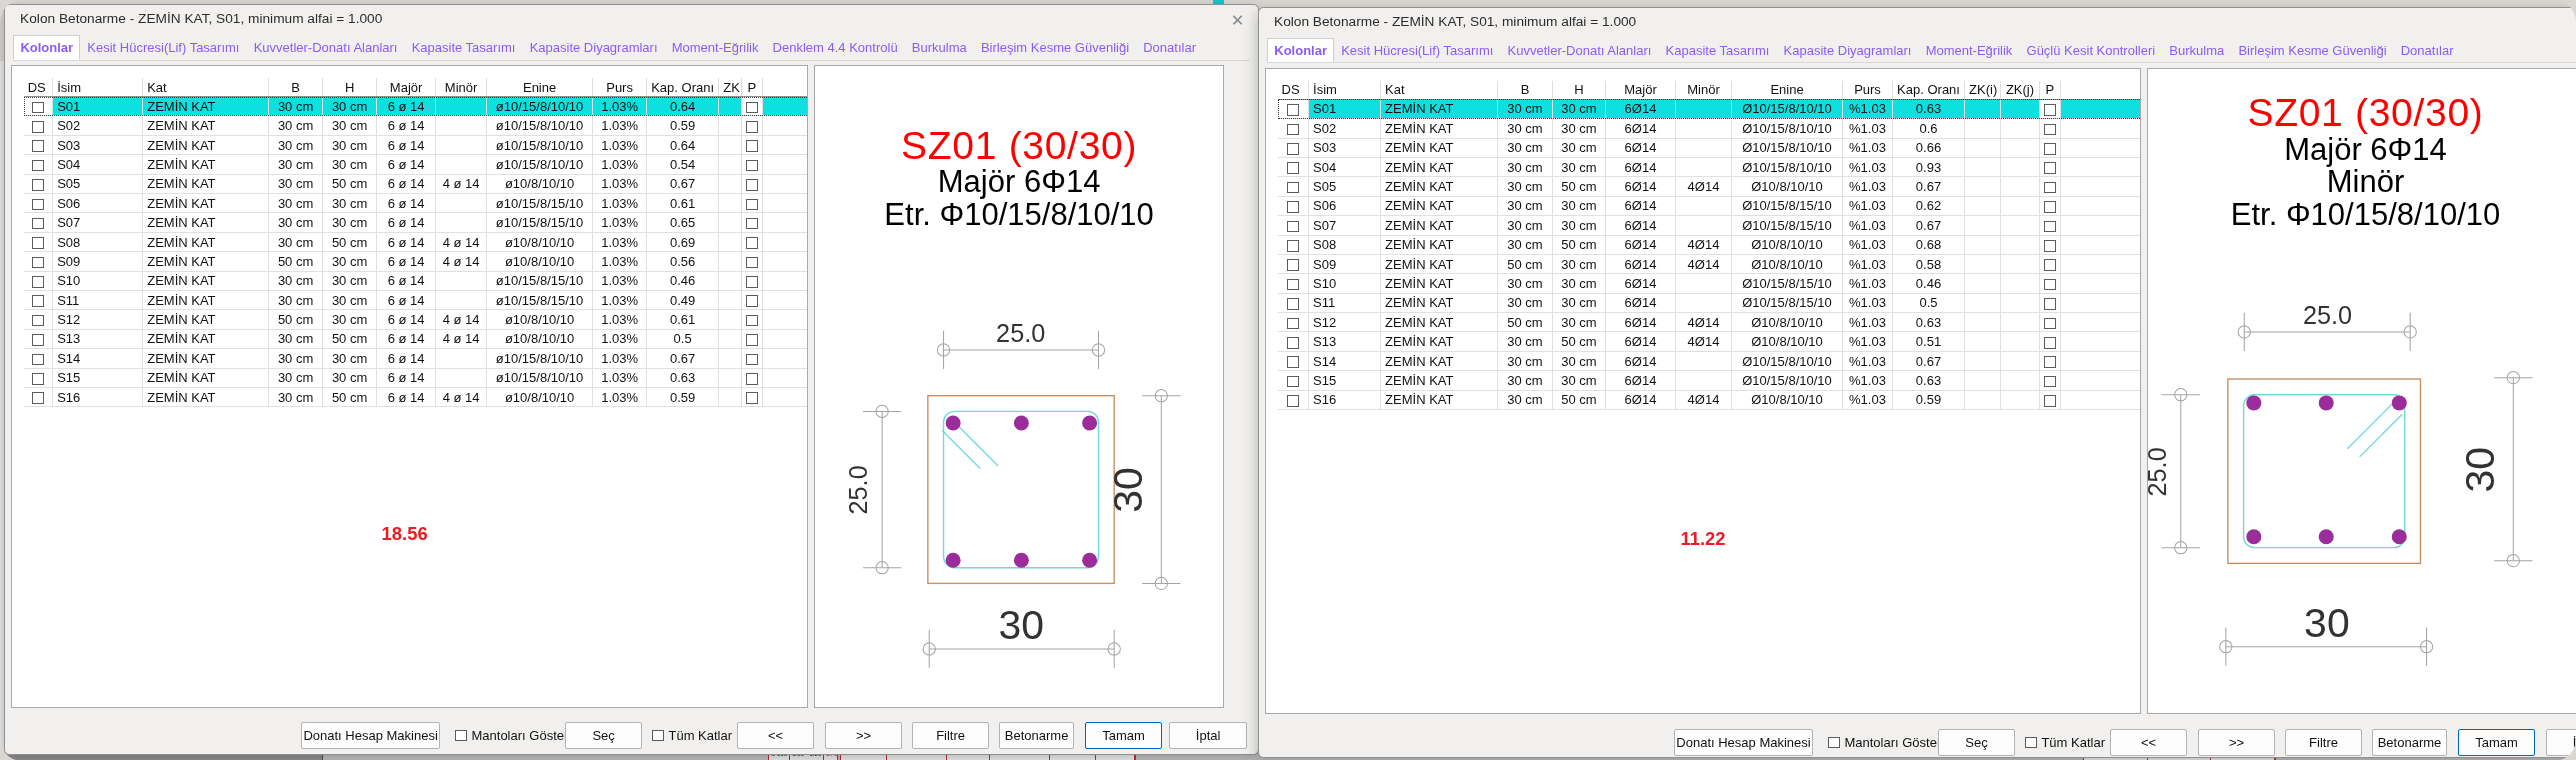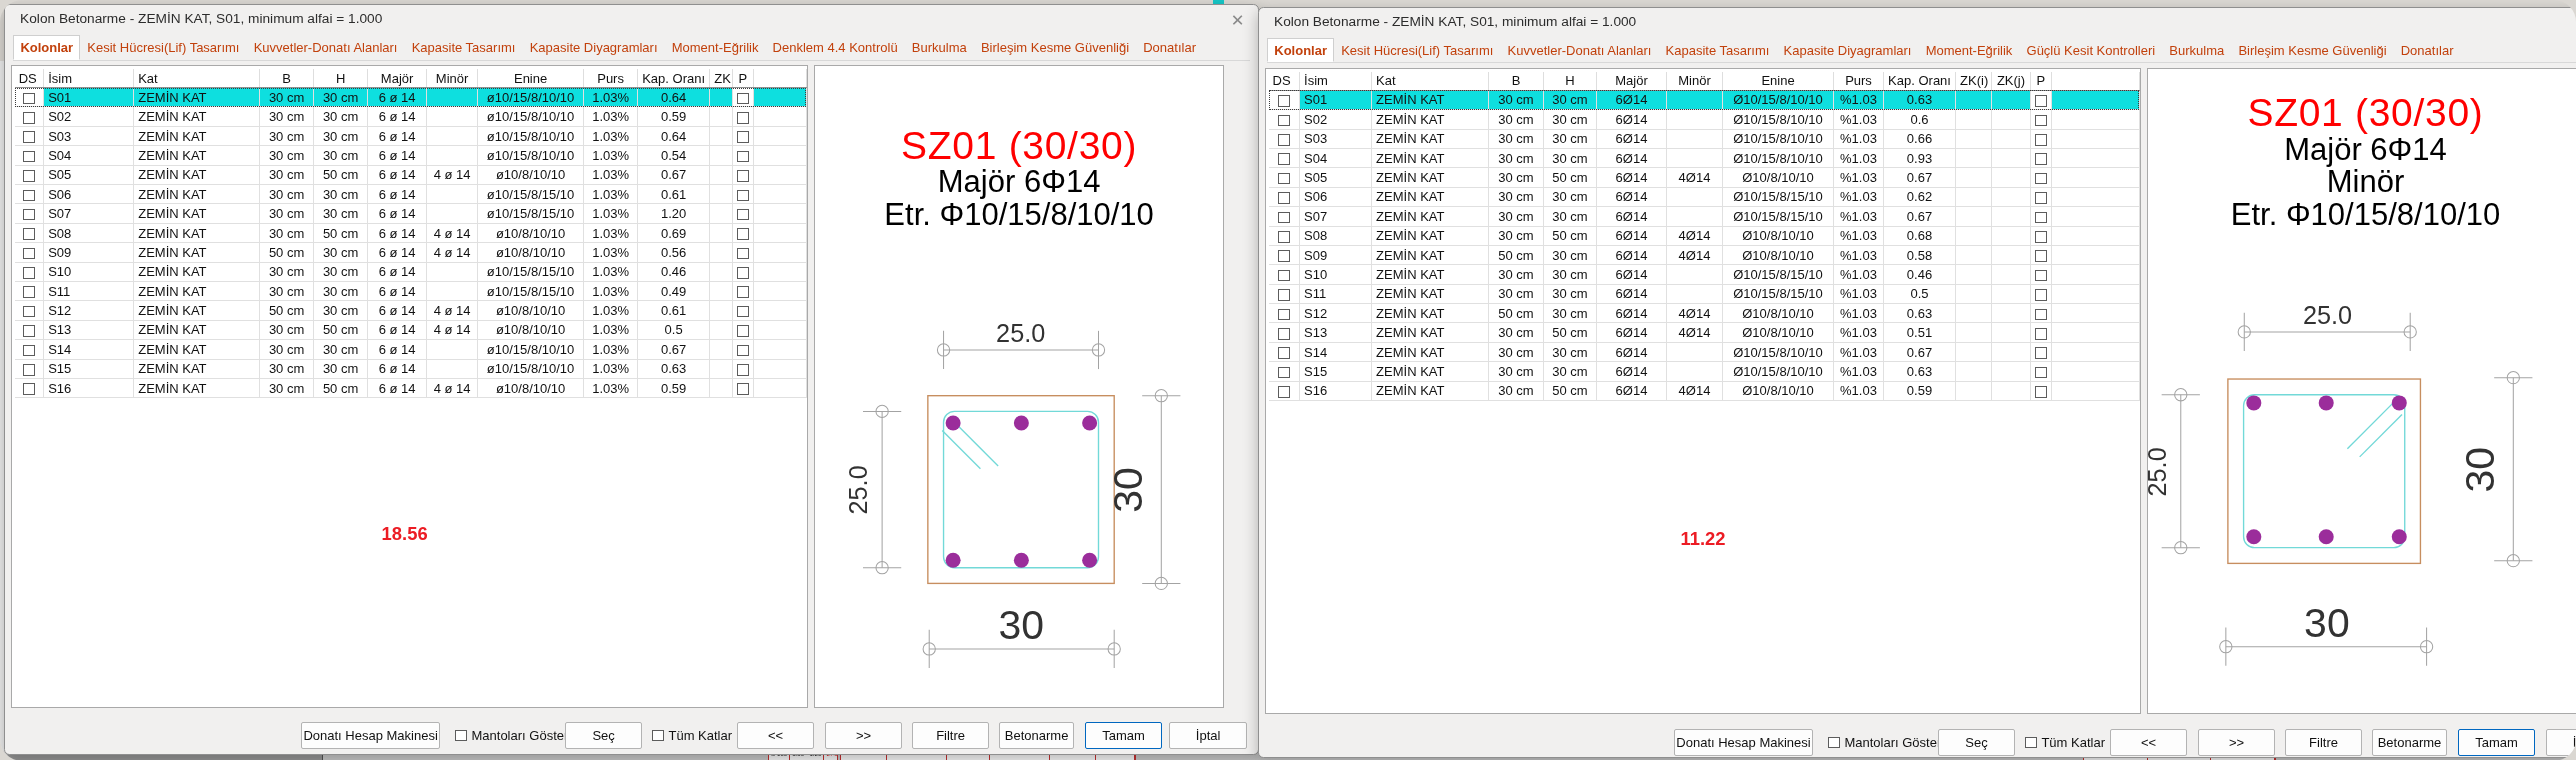--- a/index.html
+++ b/index.html
@@ -16,26 +16,26 @@
   .frag .cell.red{color:#d22;}
 
   
   .win{position:absolute;background:#f1f0ef;border:0.7px solid #8f8f8f;border-radius:5.5px;
        box-shadow:0 5.5px 15px rgba(0,0,0,.28);}
   .titlebar{position:absolute;left:0;top:0;right:0;height:27px;}
   .title-text{position:absolute;left:15px;top:6.1px;font-size:13.7px;color:#2c2c2c;white-space:nowrap;}
   .close-x{position:absolute;font-size:16.4px;color:#8a8a8a;top:5.5px;cursor:default;}
 
   .tabbar{position:absolute;left:8.2px;right:8.2px;display:flex;height:24.6px;border-bottom:0.7px solid #d8d8d8;font-size:13px;}
-  .tab{padding:0 6.1px;line-height:24px;white-space:nowrap;color:#c2410c;background:transparent;border:0.7px solid transparent;}
+  .tab{padding:0 6.1px;line-height:24px;white-space:nowrap;color:#8b5cf6;background:transparent;border:0.7px solid transparent;}
   .tab.active{background:#fff;border-color:#cfcfcf;border-bottom-color:#fff;font-weight:700;}
 
   .panel{position:absolute;background:#fff;border:0.7px solid #a9a9a9;box-sizing:border-box;overflow:hidden;}
 
-  table.grid{border-collapse:collapse;table-layout:fixed;width:calc(100% - 2.7px);margin:3px;font-size:13px;color:#111;}
+  table.grid{border-collapse:collapse;table-layout:fixed;width:calc(100% - 2.7px);margin:12px;font-size:13px;color:#111;}
   table.grid th{height:18px;font-weight:400;border-bottom:0.7px solid #8f8f8f;border-right:0.7px solid #dedede;
                 padding:0 4.1px;white-space:nowrap;overflow:hidden;text-align:center;}
   table.grid td{height:18.4px;border-bottom:0.7px solid #e0e0e0;border-right:0.7px solid #e0e0e0;
                 padding:0 4.1px;white-space:nowrap;overflow:hidden;text-align:center;}
   table.grid th.al,table.grid td.al{text-align:left;}
   tr.selected td{background:#0edfdf;}
   tr.selected td.cb-cell{background:#fff;}
   tr.selected{outline:1.4px dotted #3a3a3a;outline-offset:-1.4px;}
   .cb{display:inline-block;width:9.6px;height:9.6px;border:1.4px solid #5c5c5c;background:#fff;vertical-align:middle;}
 
@@ -228,21 +228,21 @@
             <tr>
               <td class="cb-cell"><span class="cb"></span></td>
               <td class="al">S07</td>
               <td class="al">ZEMİN KAT</td>
               <td>30 cm</td>
               <td>30 cm</td>
               <td>6 ø 14</td>
               <td></td>
               <td>ø10/15/8/15/10</td>
               <td>1.03%</td>
-              <td>1.20</td>
+              <td>0.65</td>
               <td></td>
               <td class="cb-cell"><span class="cb"></span></td>
               <td></td>
             </tr>
             <tr>
               <td class="cb-cell"><span class="cb"></span></td>
               <td class="al">S08</td>
               <td class="al">ZEMİN KAT</td>
               <td>30 cm</td>
               <td>50 cm</td>

